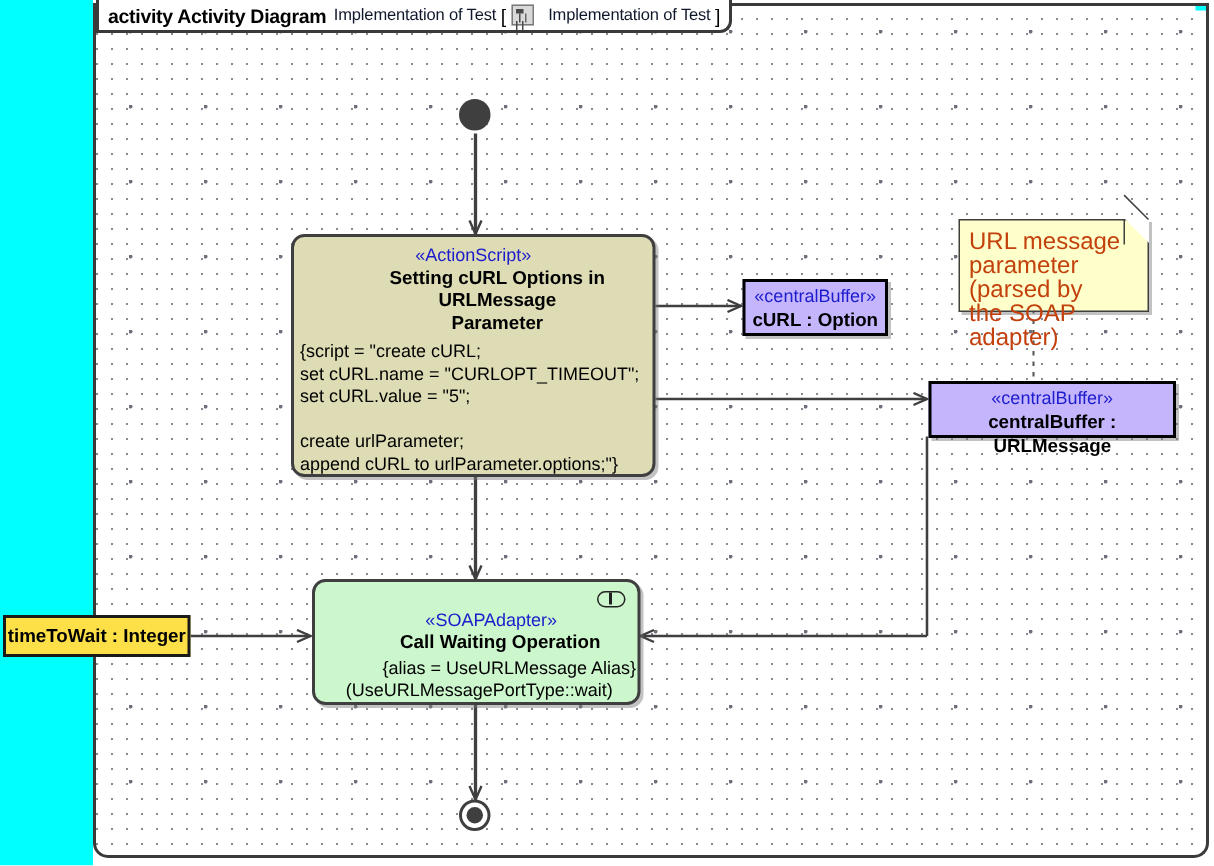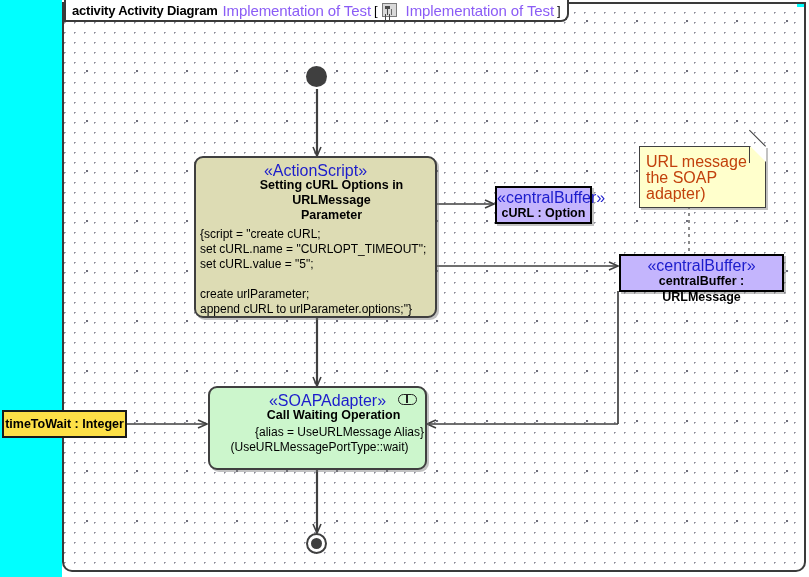--- a/index.html
+++ b/index.html
@@ -90,22 +90,22 @@
     white-space: nowrap;
     z-index: 20;
   }
   .hdr-kw {
     font-size: 13px;
     font-weight: bold;
     color: #000;
     letter-spacing: -0.2px;
   }
   .hdr-name {
-    font-size: 15px;
-    color: #8b5cf6;
+    font-size: 11px;
+    color: #0f172a;
     margin-left: 5px;
     letter-spacing: -0.1px;
     text-align: right;
   }
   .hdr-bracket-open {
     font-size: 13px;
     color: #000;
     margin-left: 3px;
   }
   .hdr-icon {
@@ -162,21 +162,21 @@
     border: 2px solid #000000;
     box-shadow: 2px 2px 0 rgba(120,120,120,0.45);
   }
   .param-node {
     background: #fde047;
     border: 2px solid #1a1a1a;
   }
 
   .stereotype {
     color: #1c1ccc;
-    font-size: 16px;
+    font-size: 12px;
     text-align: center;
     line-height: 15px;
   }
   .node-name {
     color: #000;
     font-weight: bold;
     font-size: 12.5px;
     text-align: center;
     line-height: 15px;
     padding-left: 32px;
@@ -356,27 +356,28 @@
     <div class="stereotype" style="margin-top:2px;">«centralBuffer»</div>
     <div class="buf-name">centralBuffer : URLMessage</div>
   </div>
 
   <div class="note-node" style="left:639px; top:146px; width:125px; height:60px;">
     <div class="note-fold"></div>
     <div class="note-fold-line"></div>
     <div class="note-fold-edge"></div>
     <div class="note-text">
       <div>URL message</div>
+      <div>parameter (parsed by</div>
       <div>the SOAP adapter)</div>
     </div>
   </div>
 
   <div class="node soap-node" style="left:208px; top:386px; width:219px; height:84px;">
     <div class="hourglass-icon" style="right:8px; top:6px;"></div>
-    <div class="stereotype" style="margin-top:5px;padding-left:20px;">«SOAPAdapter»</div>
+    <div class="stereotype" style="margin-top:18px;padding-left:20px;">«SOAPAdapter»</div>
     <div class="node-name">Call Waiting Operation</div>
     <div class="node-body node-body-center" style="margin-top:2px;padding-left:44px;">{alias = UseURLMessage Alias}</div>
     <div class="node-body node-body-center">(UseURLMessagePortType::wait)</div>
   </div>
 
   <div class="node param-node" style="left:2px; top:410px; width:125px; height:28px;
         display:flex; align-items:center; justify-content:center;">
     <span class="buf-name">timeToWait : Integer</span>
   </div>
 

